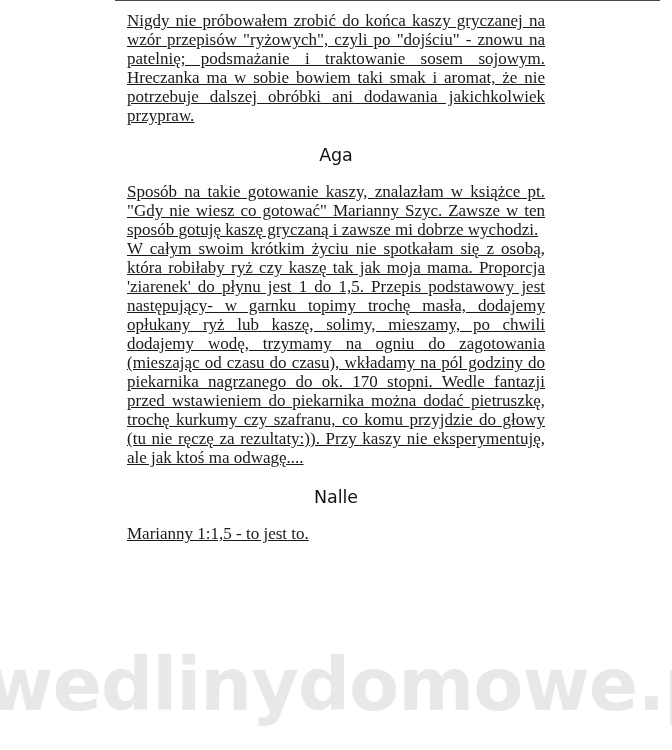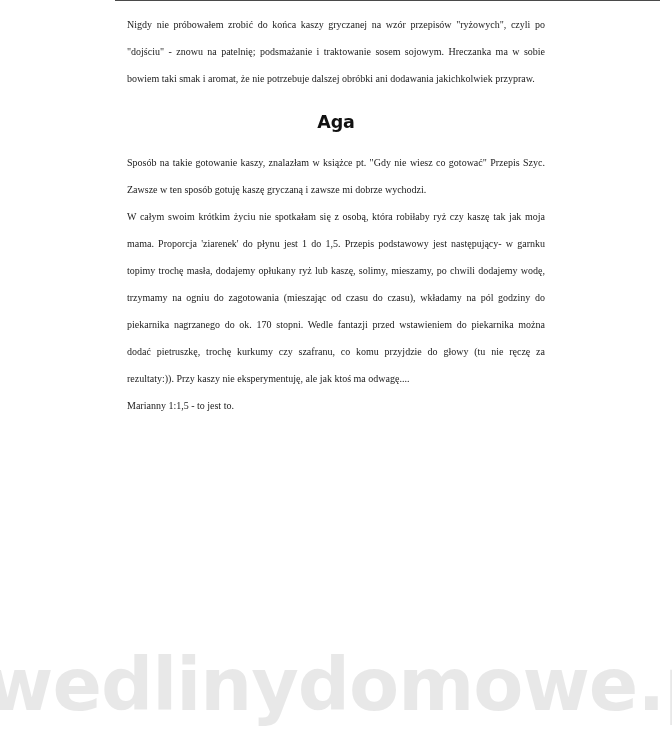--- a/index.html
+++ b/index.html
@@ -58,32 +58,33 @@
     border-top: 1px solid #4a4a4a;
     box-sizing: border-box;
   }
   #content-inner {
     padding: 10px 0 0 12px;
     width: 418px;
   }
 
   p.para {
     margin: 0 0 13px 0;
-    font-size: 10px;
-    line-height: 27px;
+    font-size: 17px;
+    line-height: 19px;
     text-align: justify;
     text-justify: inter-word;
     word-spacing: 0;
     hyphens: none;
+    text-decoration: underline;
   }
   p.para.last { margin-bottom: 0; }
 
   h2.author {
     font-family: "DejaVu Sans", "Liberation Sans", sans-serif;
-    font-weight: 700;
+    font-weight: 400;
     font-size: 17.5px;
     line-height: 22px;
     color: #111111;
     text-align: center;
     margin: 19px 0 16px 0;
     letter-spacing: -0.1px;
   }
 
   .section { margin: 0; }
 </style>
@@ -97,27 +98,28 @@
 <div id="page">
   <div id="content-column">
     <div id="content-inner">
 
       <div class="section">
         <p class="para">Nigdy nie próbowałem zrobić do końca kaszy gryczanej na wzór przepisów "ryżowych", czyli po "dojściu" - znowu na patelnię; podsmażanie i traktowanie sosem sojowym. Hreczanka ma w sobie bowiem taki smak i aromat, że nie potrzebuje dalszej obróbki ani dodawania jakichkolwiek przypraw.</p>
       </div>
 
       <div class="section">
         <h2 class="author">Aga</h2>
-        <p class="para last">Sposób na takie gotowanie kaszy, znalazłam w książce pt. "Gdy nie wiesz co gotować" Przepis Szyc. Zawsze w ten sposób gotuję kaszę gryczaną i zawsze mi dobrze wychodzi.</p>
+        <p class="para last">Sposób na takie gotowanie kaszy, znalazłam w książce pt. "Gdy nie wiesz co gotować" Marianny Szyc. Zawsze w ten sposób gotuję kaszę gryczaną i zawsze mi dobrze wychodzi.</p>
       </div>
 
       <div class="section">
         <p class="para last">W całym swoim krótkim życiu nie spotkałam się z osobą, która robiłaby ryż czy kaszę tak jak moja mama. Proporcja 'ziarenek' do płynu jest 1 do 1,5. Przepis podstawowy jest następujący- w garnku topimy trochę masła, dodajemy opłukany ryż lub kaszę, solimy, mieszamy, po chwili dodajemy wodę, trzymamy na ogniu do zagotowania (mieszając od czasu do czasu), wkładamy na pól godziny do piekarnika nagrzanego do ok. 170 stopni. Wedle fantazji przed wstawieniem do piekarnika można dodać pietruszkę, trochę kurkumy czy szafranu, co komu przyjdzie do głowy (tu nie ręczę za rezultaty:)). Przy kaszy nie eksperymentuję, ale jak ktoś ma odwagę....</p>
       </div>
 
       <div class="section">
+        <h2 class="author">Nalle</h2>
         <p class="para">Marianny 1:1,5 - to jest to.</p>
 
       </div>
 
     </div>
   </div>
 </div>
 
 </body></html>

